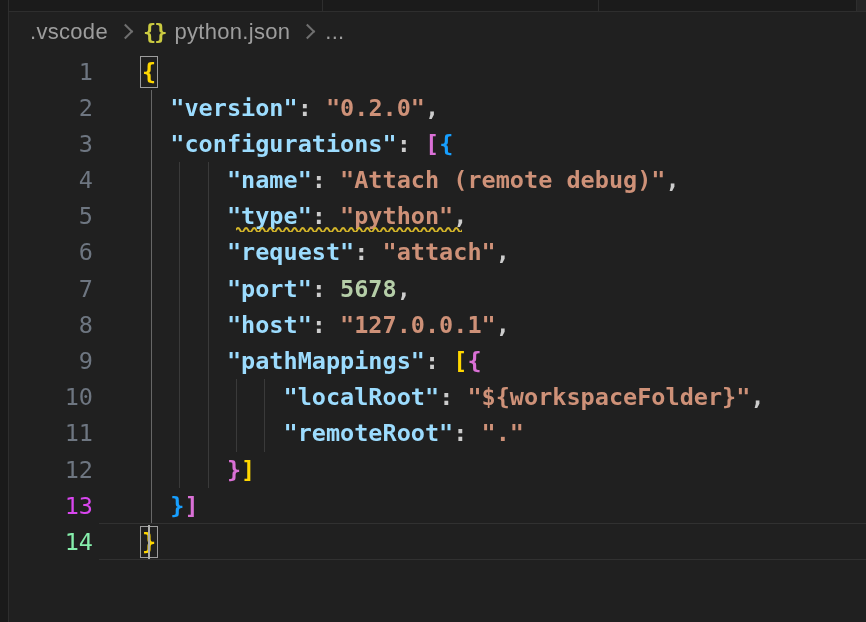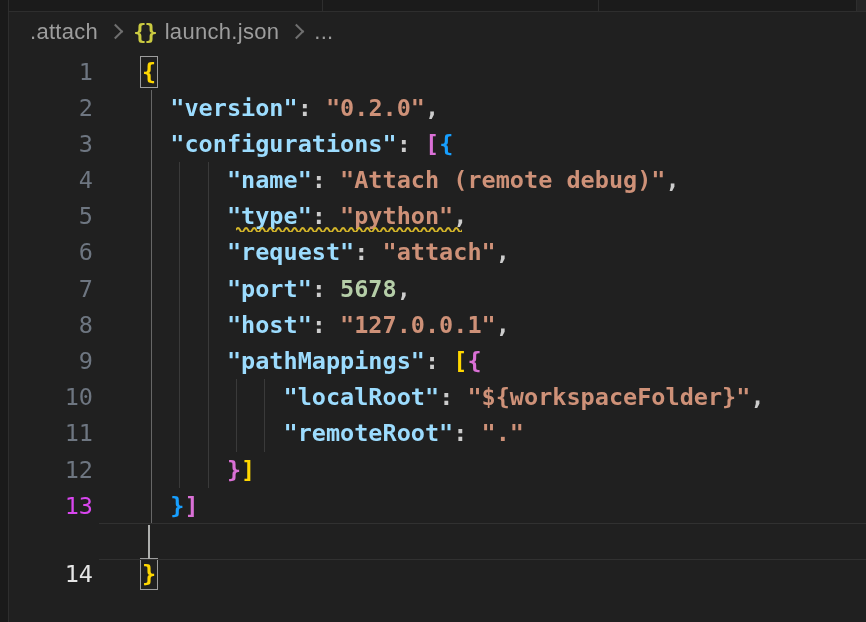--- a/index.html
+++ b/index.html
@@ -39,38 +39,38 @@
 
 <div class="left-strip"></div>
 
 <div class="tab-strip">
   <div class="tab-sep" style="left:313px"></div>
   <div class="tab-sep" style="left:589px"></div>
   <div class="tab-end"></div>
 </div>
 
 <div class="breadcrumb">
-  <span class="crumb">.attach</span>
+  <span class="crumb">.vscode</span>
   <span class="chev"></span>
   <span class="json-icon" style="color: rgb(203, 203, 65);">{}</span>
-  <span class="crumb">launch.json</span>
+  <span class="crumb">python.json</span>
   <span class="chev"></span>
   <span class="crumb">...</span>
 </div>
 
 <div class="editor" id="editor">
     <div class="line"><span class="ln" style="color: rgb(110, 118, 129);">1</span><span class="code"><span class="bracket-box" style="color: rgb(255, 215, 0);">{</span></span></div>
     <div class="line"><div class="guides"><div class="guide" style="left: 0ch; background: rgb(103, 103, 103);"></div></div><span class="ln" style="color: rgb(110, 118, 129);">2</span><span class="code"><span style="color: rgb(204, 204, 204);">  </span><span style="color: rgb(156, 220, 254);">"version"</span><span style="color: rgb(204, 204, 204);">: </span><span style="color: rgb(206, 145, 120);">"0.2.0"</span><span style="color: rgb(204, 204, 204);">,</span></span></div>
     <div class="line"><div class="guides"><div class="guide" style="left: 0ch; background: rgb(103, 103, 103);"></div></div><span class="ln" style="color: rgb(110, 118, 129);">3</span><span class="code"><span style="color: rgb(204, 204, 204);">  </span><span style="color: rgb(156, 220, 254);">"configurations"</span><span style="color: rgb(204, 204, 204);">: </span><span style="color: rgb(218, 112, 214);">[</span><span style="color: rgb(23, 159, 255);">{</span></span></div>
     <div class="line"><div class="guides"><div class="guide" style="left: 0ch; background: rgb(103, 103, 103);"></div><div class="guide" style="left: 2ch; background: rgb(58, 58, 58);"></div><div class="guide" style="left: 4ch; background: rgb(58, 58, 58);"></div></div><span class="ln" style="color: rgb(110, 118, 129);">4</span><span class="code"><span style="color: rgb(204, 204, 204);">      </span><span style="color: rgb(156, 220, 254);">"name"</span><span style="color: rgb(204, 204, 204);">: </span><span style="color: rgb(206, 145, 120);">"Attach (remote debug)"</span><span style="color: rgb(204, 204, 204);">,</span></span></div>
     <div class="line"><div class="guides"><div class="guide" style="left: 0ch; background: rgb(103, 103, 103);"></div><div class="guide" style="left: 2ch; background: rgb(58, 58, 58);"></div><div class="guide" style="left: 4ch; background: rgb(58, 58, 58);"></div></div><span class="ln" style="color: rgb(110, 118, 129);">5</span><span class="code"><span style="color: rgb(204, 204, 204);">      </span><span style="color: rgb(156, 220, 254);">"type"</span><span style="color: rgb(204, 204, 204);">: </span><span style="color: rgb(206, 145, 120);">"python"</span><span style="color: rgb(204, 204, 204);">,</span></span><div class="squig-wrap"><svg class="squig" viewBox="0 0 224 7" preserveAspectRatio="none" style="left: 6ch; width: 16ch;">
           <path d="M0 5 q2 -4 4 0 t4 0 t4 0 t4 0 t4 0 t4 0 t4 0 t4 0 t4 0 t4 0 t4 0 t4 0 t4 0 t4 0 t4 0 t4 0 t4 0 t4 0 t4 0 t4 0 t4 0 t4 0 t4 0 t4 0 t4 0 t4 0 t4 0 t4 0 t4 0 t4 0 t4 0 t4 0 t4 0 t4 0 t4 0 t4 0 t4 0 t4 0 t4 0 t4 0 t4 0 t4 0 t4 0 t4 0 t4 0 t4 0 t4 0 t4 0 t4 0 t4 0 t4 0 t4 0 t4 0 t4 0 t4 0 t4 0" fill="none" stroke="#d2b42a" stroke-width="1.8"></path>
         </svg></div></div>
     <div class="line"><div class="guides"><div class="guide" style="left: 0ch; background: rgb(103, 103, 103);"></div><div class="guide" style="left: 2ch; background: rgb(58, 58, 58);"></div><div class="guide" style="left: 4ch; background: rgb(58, 58, 58);"></div></div><span class="ln" style="color: rgb(110, 118, 129);">6</span><span class="code"><span style="color: rgb(204, 204, 204);">      </span><span style="color: rgb(156, 220, 254);">"request"</span><span style="color: rgb(204, 204, 204);">: </span><span style="color: rgb(206, 145, 120);">"attach"</span><span style="color: rgb(204, 204, 204);">,</span></span></div>
     <div class="line"><div class="guides"><div class="guide" style="left: 0ch; background: rgb(103, 103, 103);"></div><div class="guide" style="left: 2ch; background: rgb(58, 58, 58);"></div><div class="guide" style="left: 4ch; background: rgb(58, 58, 58);"></div></div><span class="ln" style="color: rgb(110, 118, 129);">7</span><span class="code"><span style="color: rgb(204, 204, 204);">      </span><span style="color: rgb(156, 220, 254);">"port"</span><span style="color: rgb(204, 204, 204);">: </span><span style="color: rgb(181, 206, 168);">5678</span><span style="color: rgb(204, 204, 204);">,</span></span></div>
     <div class="line"><div class="guides"><div class="guide" style="left: 0ch; background: rgb(103, 103, 103);"></div><div class="guide" style="left: 2ch; background: rgb(58, 58, 58);"></div><div class="guide" style="left: 4ch; background: rgb(58, 58, 58);"></div></div><span class="ln" style="color: rgb(110, 118, 129);">8</span><span class="code"><span style="color: rgb(204, 204, 204);">      </span><span style="color: rgb(156, 220, 254);">"host"</span><span style="color: rgb(204, 204, 204);">: </span><span style="color: rgb(206, 145, 120);">"127.0.0.1"</span><span style="color: rgb(204, 204, 204);">,</span></span></div>
     <div class="line"><div class="guides"><div class="guide" style="left: 0ch; background: rgb(103, 103, 103);"></div><div class="guide" style="left: 2ch; background: rgb(58, 58, 58);"></div><div class="guide" style="left: 4ch; background: rgb(58, 58, 58);"></div></div><span class="ln" style="color: rgb(110, 118, 129);">9</span><span class="code"><span style="color: rgb(204, 204, 204);">      </span><span style="color: rgb(156, 220, 254);">"pathMappings"</span><span style="color: rgb(204, 204, 204);">: </span><span style="color: rgb(255, 215, 0);">[</span><span style="color: rgb(218, 112, 214);">{</span></span></div>
     <div class="line"><div class="guides"><div class="guide" style="left: 0ch; background: rgb(103, 103, 103);"></div><div class="guide" style="left: 2ch; background: rgb(58, 58, 58);"></div><div class="guide" style="left: 4ch; background: rgb(58, 58, 58);"></div><div class="guide" style="left: 6ch; background: rgb(58, 58, 58);"></div><div class="guide" style="left: 8ch; background: rgb(58, 58, 58);"></div></div><span class="ln" style="color: rgb(110, 118, 129);">10</span><span class="code"><span style="color: rgb(204, 204, 204);">          </span><span style="color: rgb(156, 220, 254);">"localRoot"</span><span style="color: rgb(204, 204, 204);">: </span><span style="color: rgb(206, 145, 120);">"${workspaceFolder}"</span><span style="color: rgb(204, 204, 204);">,</span></span></div>
     <div class="line"><div class="guides"><div class="guide" style="left: 0ch; background: rgb(103, 103, 103);"></div><div class="guide" style="left: 2ch; background: rgb(58, 58, 58);"></div><div class="guide" style="left: 4ch; background: rgb(58, 58, 58);"></div><div class="guide" style="left: 6ch; background: rgb(58, 58, 58);"></div><div class="guide" style="left: 8ch; background: rgb(58, 58, 58);"></div></div><span class="ln" style="color: rgb(110, 118, 129);">11</span><span class="code"><span style="color: rgb(204, 204, 204);">          </span><span style="color: rgb(156, 220, 254);">"remoteRoot"</span><span style="color: rgb(204, 204, 204);">: </span><span style="color: rgb(206, 145, 120);">"."</span></span></div>
     <div class="line"><div class="guides"><div class="guide" style="left: 0ch; background: rgb(103, 103, 103);"></div><div class="guide" style="left: 2ch; background: rgb(58, 58, 58);"></div><div class="guide" style="left: 4ch; background: rgb(58, 58, 58);"></div></div><span class="ln" style="color: rgb(110, 118, 129);">12</span><span class="code"><span style="color: rgb(204, 204, 204);">      </span><span style="color: rgb(218, 112, 214);">}</span><span style="color: rgb(255, 215, 0);">]</span></span></div>
     <div class="line"><div class="guides"><div class="guide" style="left: 0ch; background: rgb(103, 103, 103);"></div></div><span class="ln" style="color: #d946ef;">13</span><span class="code"><span style="color: rgb(204, 204, 204);">  </span><span style="color: rgb(23, 159, 255);">}</span><span style="color: rgb(218, 112, 214);">]</span></span></div>
-    <div class="line"><div class="cur-overlay"></div><span class="ln" style="color: #e5e5e5; margin-top: 32px;">14</span><span class="code"><span class="bracket-box" style="color: rgb(255, 215, 0);">}</span></span><div class="cursor" style="background: rgb(174, 175, 173);"></div></div>
+    <div class="line"><div class="cur-overlay"></div><span class="ln" style="color: #86efac;">14</span><span class="code"><span class="bracket-box" style="color: rgb(255, 215, 0);">}</span></span><div class="cursor" style="background: rgb(174, 175, 173);"></div></div>
   </div>
 
 </body></html>

